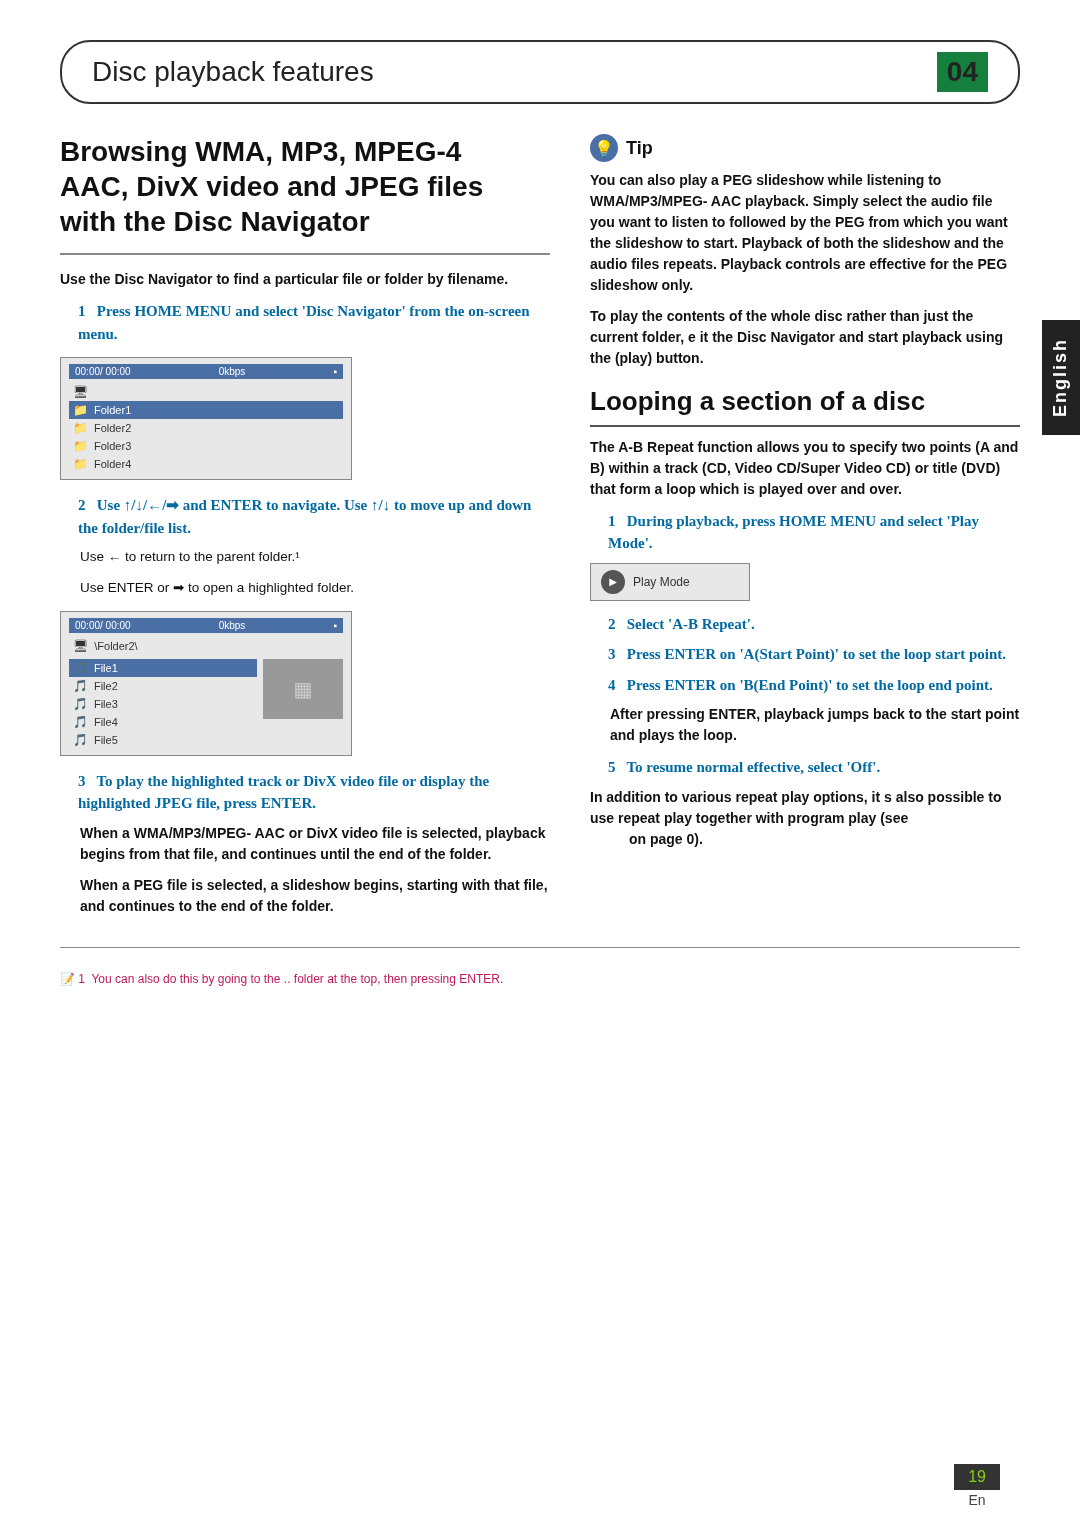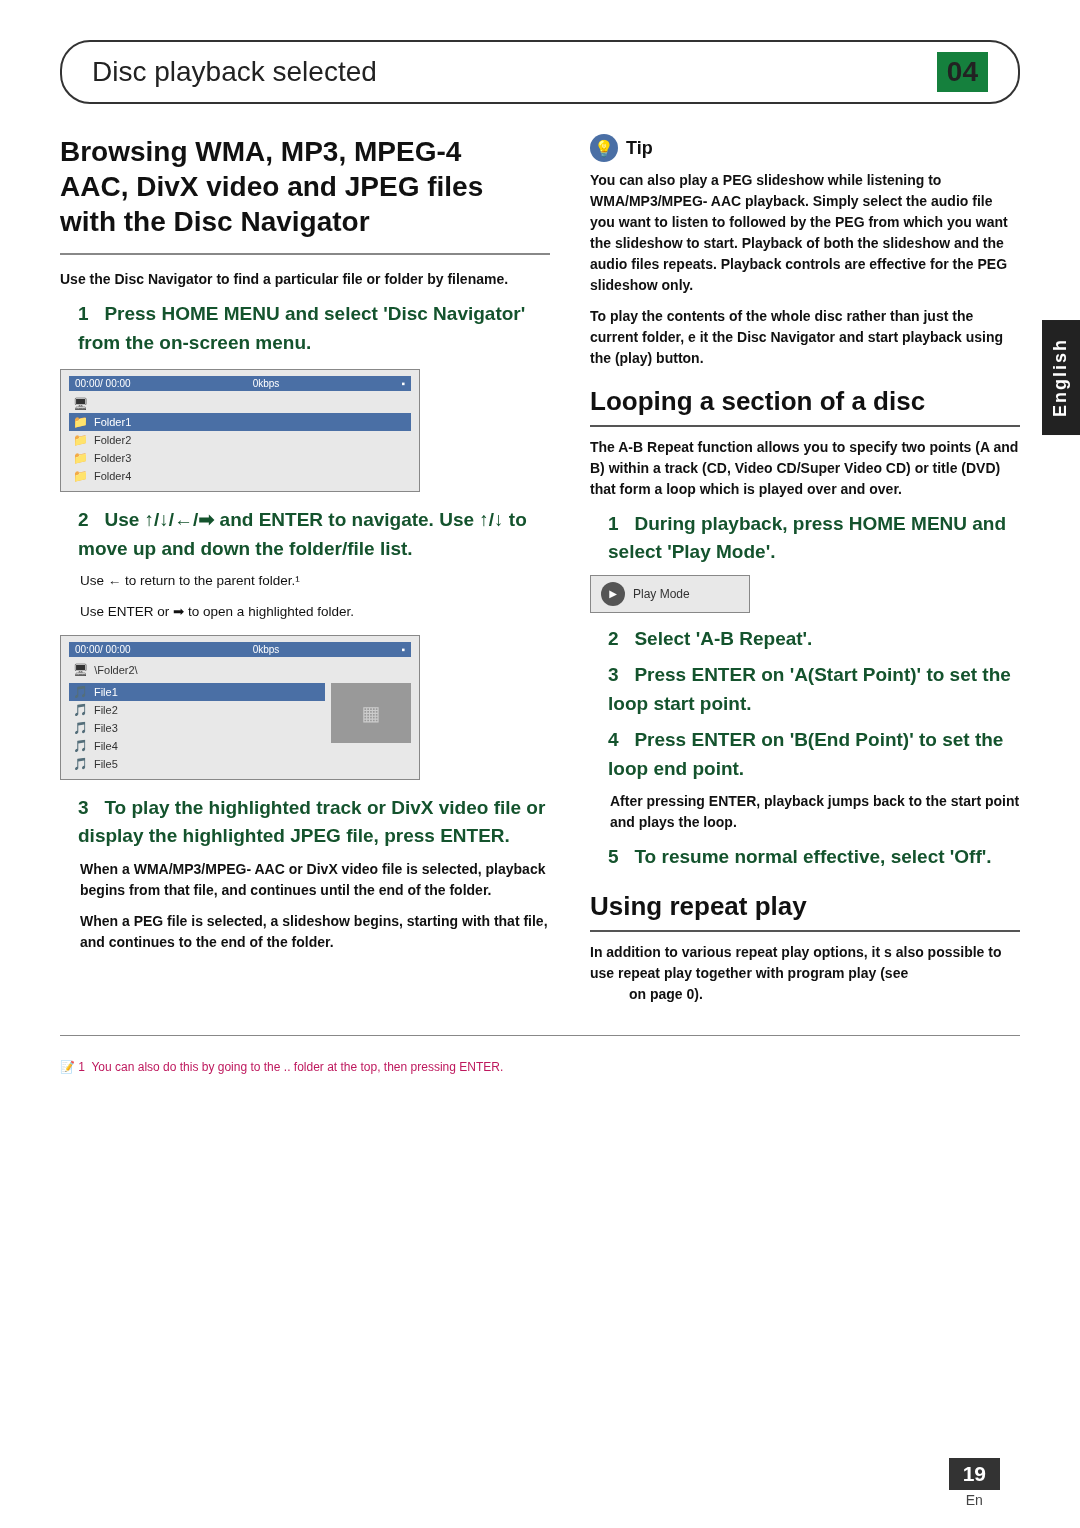--- a/index.html
+++ b/index.html
@@ -106,41 +106,42 @@
     }
 
     .normal-para {
       font-size: 13.5px;
       color: #111;
       line-height: 1.55;
       margin-bottom: 10px;
     }
 
     .step-text {
-      font-size: 19px;
-      font-weight: bold;
-      color: #14532d;
+      font-size: 15px;
+      font-weight: bold;
+      color: #0369a1;
       line-height: 1.5;
       margin-bottom: 8px;
       padding-left: 18px;
+      font-family: Liberation Serif, serif;
     }
 
     .step-number {
       font-weight: bold;
     }
 
     
     .screenshot-box {
       border: 1px solid #888;
       background: #e8e8e8;
       margin: 12px 0 14px 0;
       padding: 6px 8px;
       font-size: 11px;
       color: #333;
-      width: 360px;
+      width: 292px;
     }
 
     .screenshot-box .ss-topbar {
       background: #4a6fa5;
       color: #fff;
       font-size: 10px;
       padding: 2px 6px;
       display: flex;
       justify-content: space-between;
       margin-bottom: 4px;
@@ -254,43 +255,43 @@
       right: 80px;
       display: flex;
       flex-direction: column;
       align-items: center;
       font-size: 14px;
       color: #444;
     }
 
     .page-number-box {
       background: #333;
-      color: #ffffff;
-      font-size: 21px;
-      font-weight: bold;
+      color: #84cc16;
+      font-size: 16px;
+      font-weight: normal;
       padding: 4px 14px;
       margin-bottom: 2px;
     }
 
     .divider-line {
       border-top: 2px solid #888;
       margin: 14px 0;
     }
 
     .indent {
       padding-left: 20px;
     }
   </style>
 </head>
 <body>
 
 <div class="page-wrapper">
 
   <div class="chapter-header">
-    <span class="chapter-header-title">Disc playback selected</span>
+    <span class="chapter-header-title">Disc playback features</span>
     <span class="chapter-number">04</span>
   </div>
 
   <div class="english-tab">English</div>
 
   <div class="main-content">
 
     <div class="left-column">
 
       <div class="section-heading-large">
@@ -429,21 +430,20 @@
         <span class="step-number">4</span>&nbsp;&nbsp;
         <span>Press ENTER on 'B(End Point)' to set the loop end point.</span>
       </p>
       <p class="bold-para indent">After pressing ENTER, playback jumps back to the start point and plays the loop.</p>
 
       <p class="step-text">
         <span class="step-number">5</span>&nbsp;&nbsp;
         <span>To resume normal effective, select 'Off'.</span>
       </p>
 
-      <div class="section-heading" style="margin-top: 18px;">Using repeat play</div>
       <p class="bold-para">In addition to various repeat play options, it s also possible to use repeat play together with program play (see &nbsp;&nbsp;&nbsp;&nbsp;&nbsp;&nbsp;&nbsp;&nbsp;&nbsp;&nbsp;on&nbsp;page&nbsp;0).</p>
 
     </div>
   </div>
 
   <div class="bottom-note">
     <span>📝</span>
     <span>1</span>&nbsp;
     <span>You can also do this by going to the .. folder at the top, then pressing ENTER.</span>
   </div>

